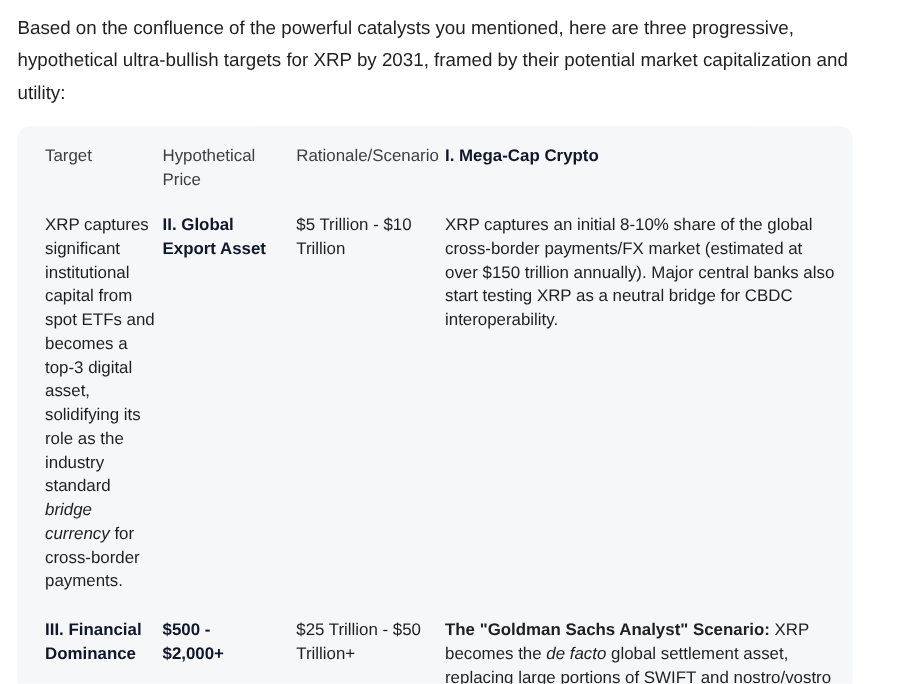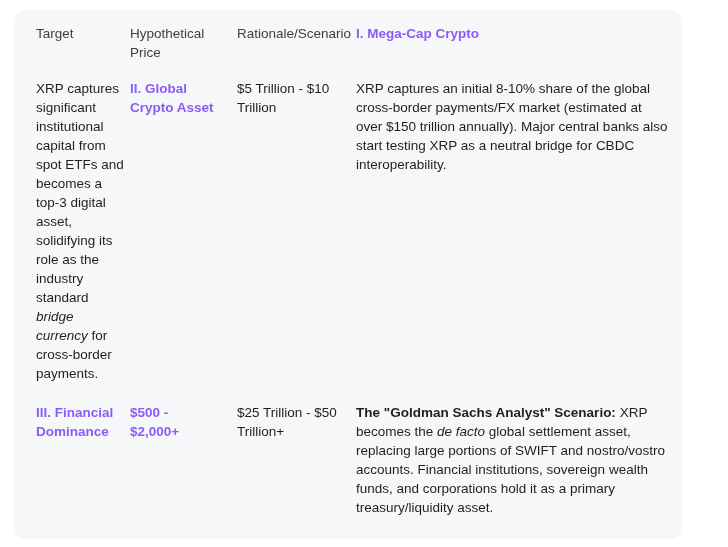--- a/index.html
+++ b/index.html
@@ -31,21 +31,21 @@
     grid-template-columns: 94px 107px 119px 1fr;
     font-size: 13.5px;
     line-height: 19px;
   }
   .cell { padding: 0 16px 20px 0; }
   .cell.th {
     color: #3c4043;
     font-weight: 400;
     padding-bottom: 17px;
   }
-  .cell.bold { font-weight: 700; color: #8b5cf6; }
+  .cell.bold { font-weight: 700; color: #0f172a; }
   .cell.rationale { padding-right: 2px; }
   .seg-italic { font-style: italic; }
   .seg-bold { font-weight: 700; }
 
   .footer {
     width: 668px;
     height: 44px;
     display: flex;
     align-items: center;
     justify-content: space-between;
@@ -72,29 +72,30 @@
     display: flex;
     align-items: center;
   }
   svg { display: block; }
 </style>
 </head>
 <body>
 
 <div class="page">
 
+  <p class="intro">Based on the confluence of the powerful catalysts you mentioned, here are three progressive, hypothetical ultra-bullish targets for XRP by 2031, framed by their potential market capitalization and utility:</p>
 
   <div class="table-card">
     <div class="tgrid" id="table-grid">
         <div class="cell th">Target</div>
         <div class="cell th">Hypothetical Price</div>
         <div class="cell th">Rationale/Scenario</div>
         <div class="cell bold">I. Mega-Cap Crypto</div>
         <div class="cell rationale"><span>XRP captures significant institutional capital from spot ETFs and becomes a top-3 digital asset, solidifying its role as the industry standard </span><span class="seg-italic">bridge currency</span><span> for cross-border payments.</span></div>
-        <div class="cell bold">II. Global Crypto Asset</div>
+        <div class="cell bold">II. Global Export Asset</div>
         <div class="cell ">$5 Trillion - $10 Trillion</div>
         <div class="cell rationale"><span>XRP captures an initial 8-10% share of the global cross-border payments/FX market (estimated at over $150 trillion annually). Major central banks also start testing XRP as a neutral bridge for CBDC interoperability.</span></div>
         <div class="cell bold">III. Financial Dominance</div>
         <div class="cell bold">$500 - $2,000+</div>
         <div class="cell ">$25 Trillion - $50 Trillion+</div>
         <div class="cell rationale"><span class="seg-bold">The "Goldman Sachs Analyst" Scenario:</span><span> XRP becomes the </span><span class="seg-italic">de facto</span><span> global settlement asset, replacing large portions of SWIFT and nostro/vostro accounts. Financial institutions, sovereign wealth funds, and corporations hold it as a primary treasury/liquidity asset.</span></div>
       </div>
   </div>
 
   <div class="footer">

